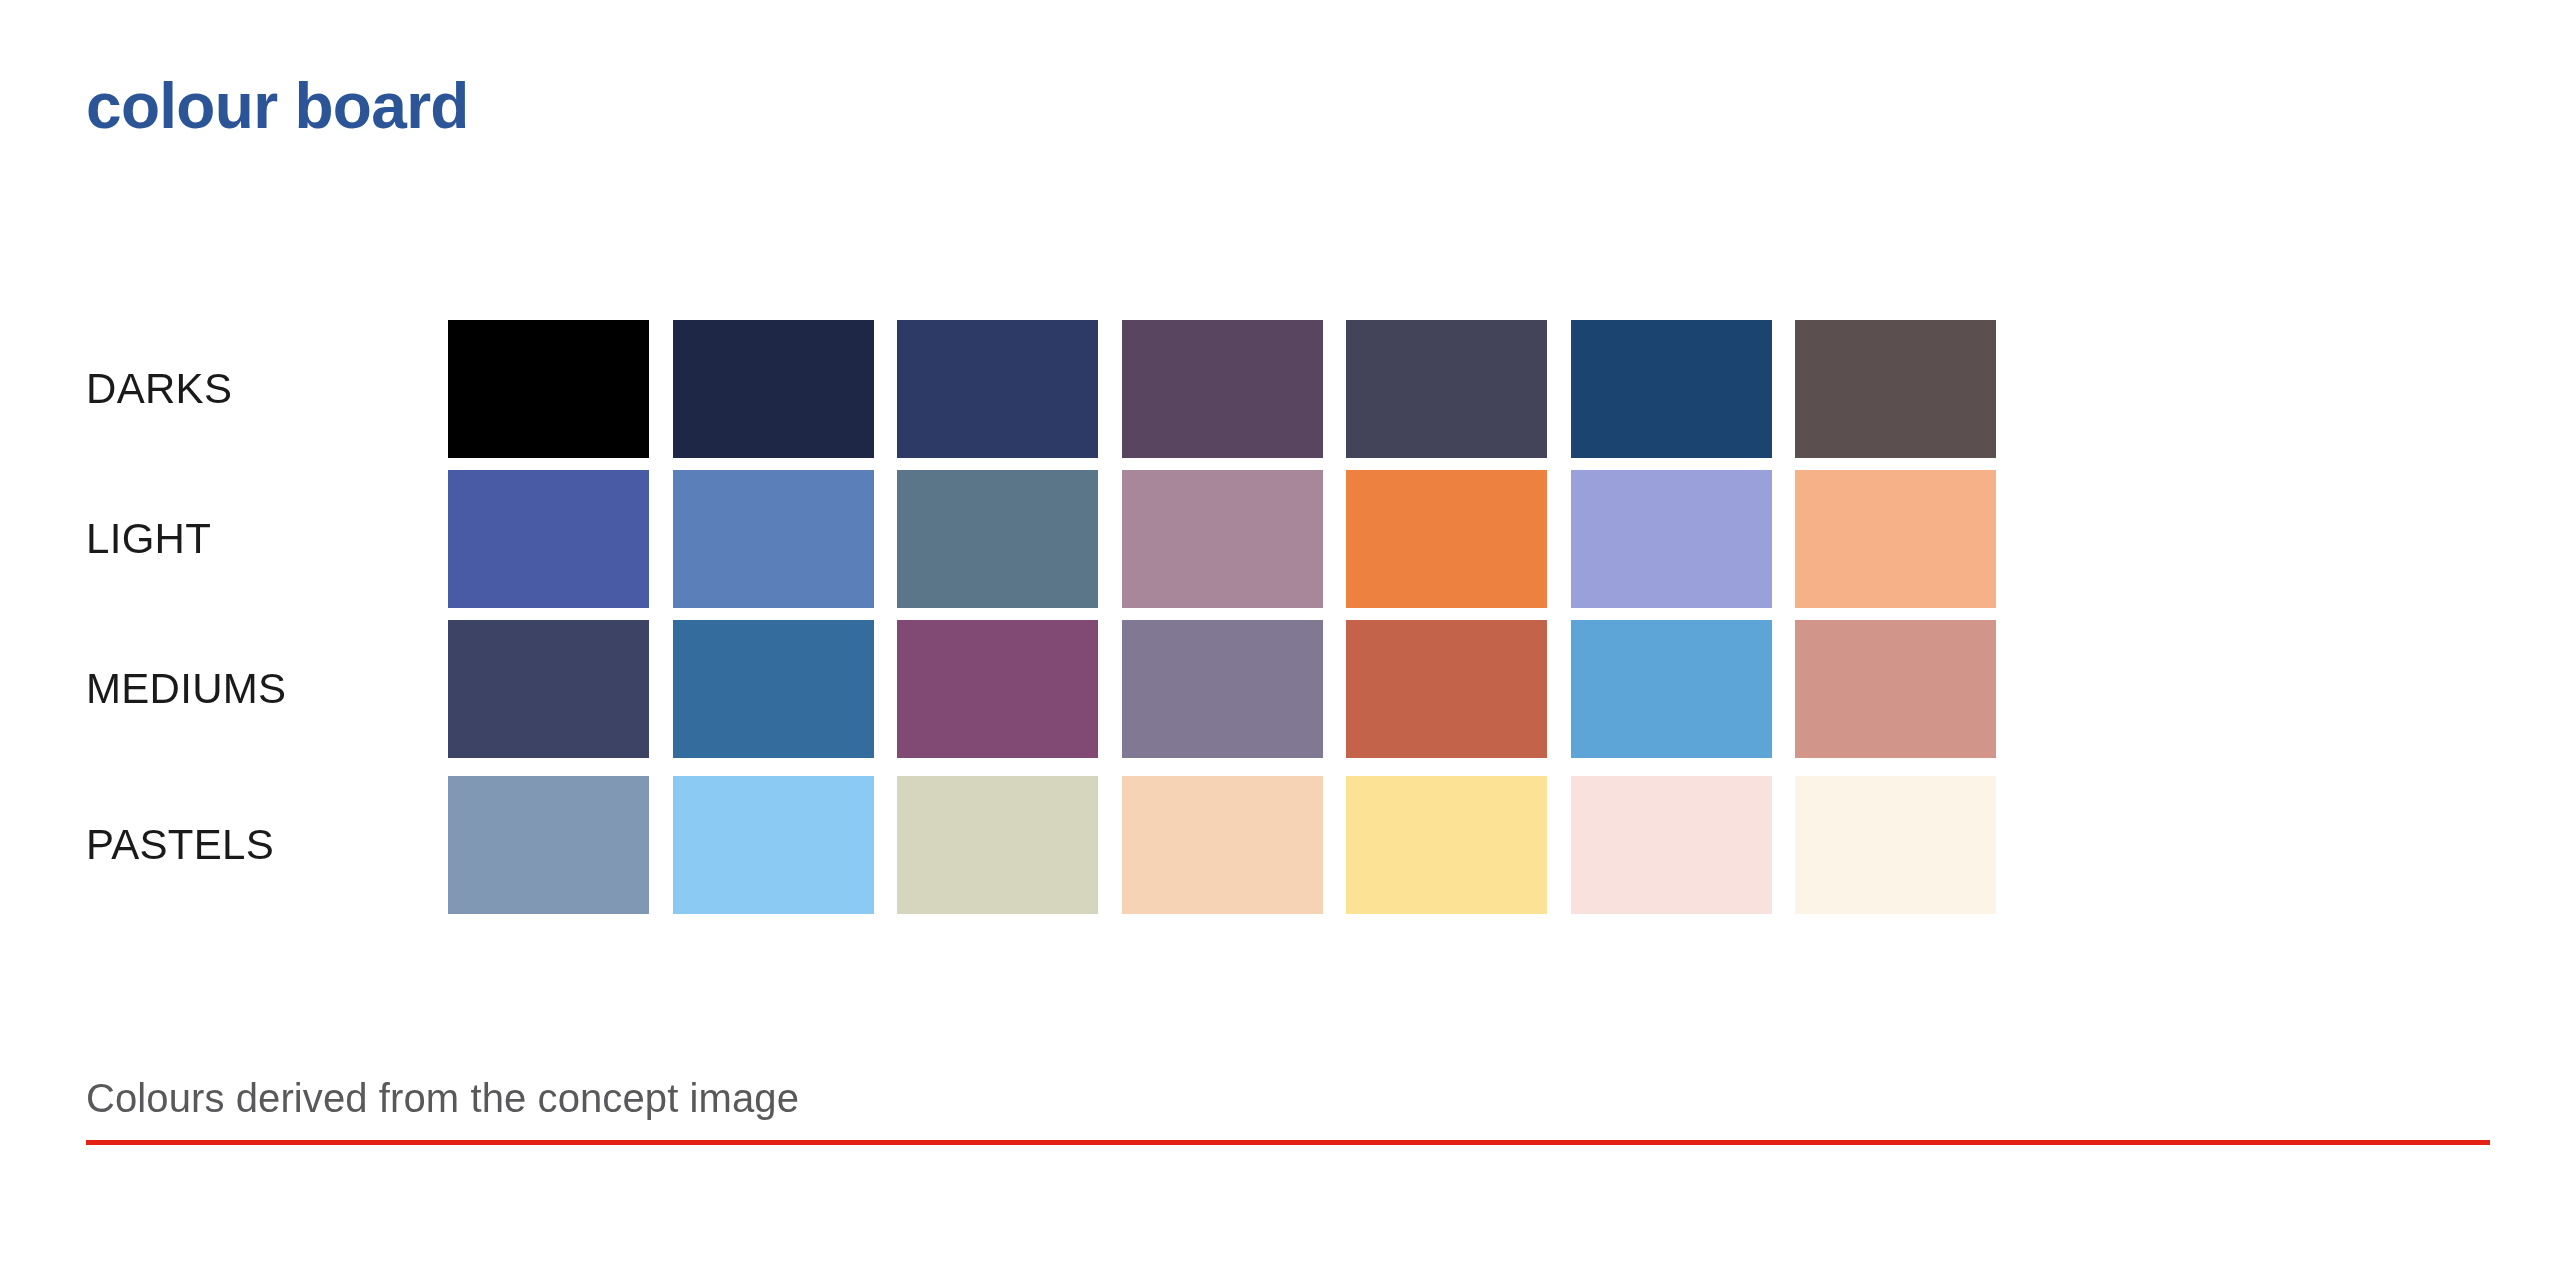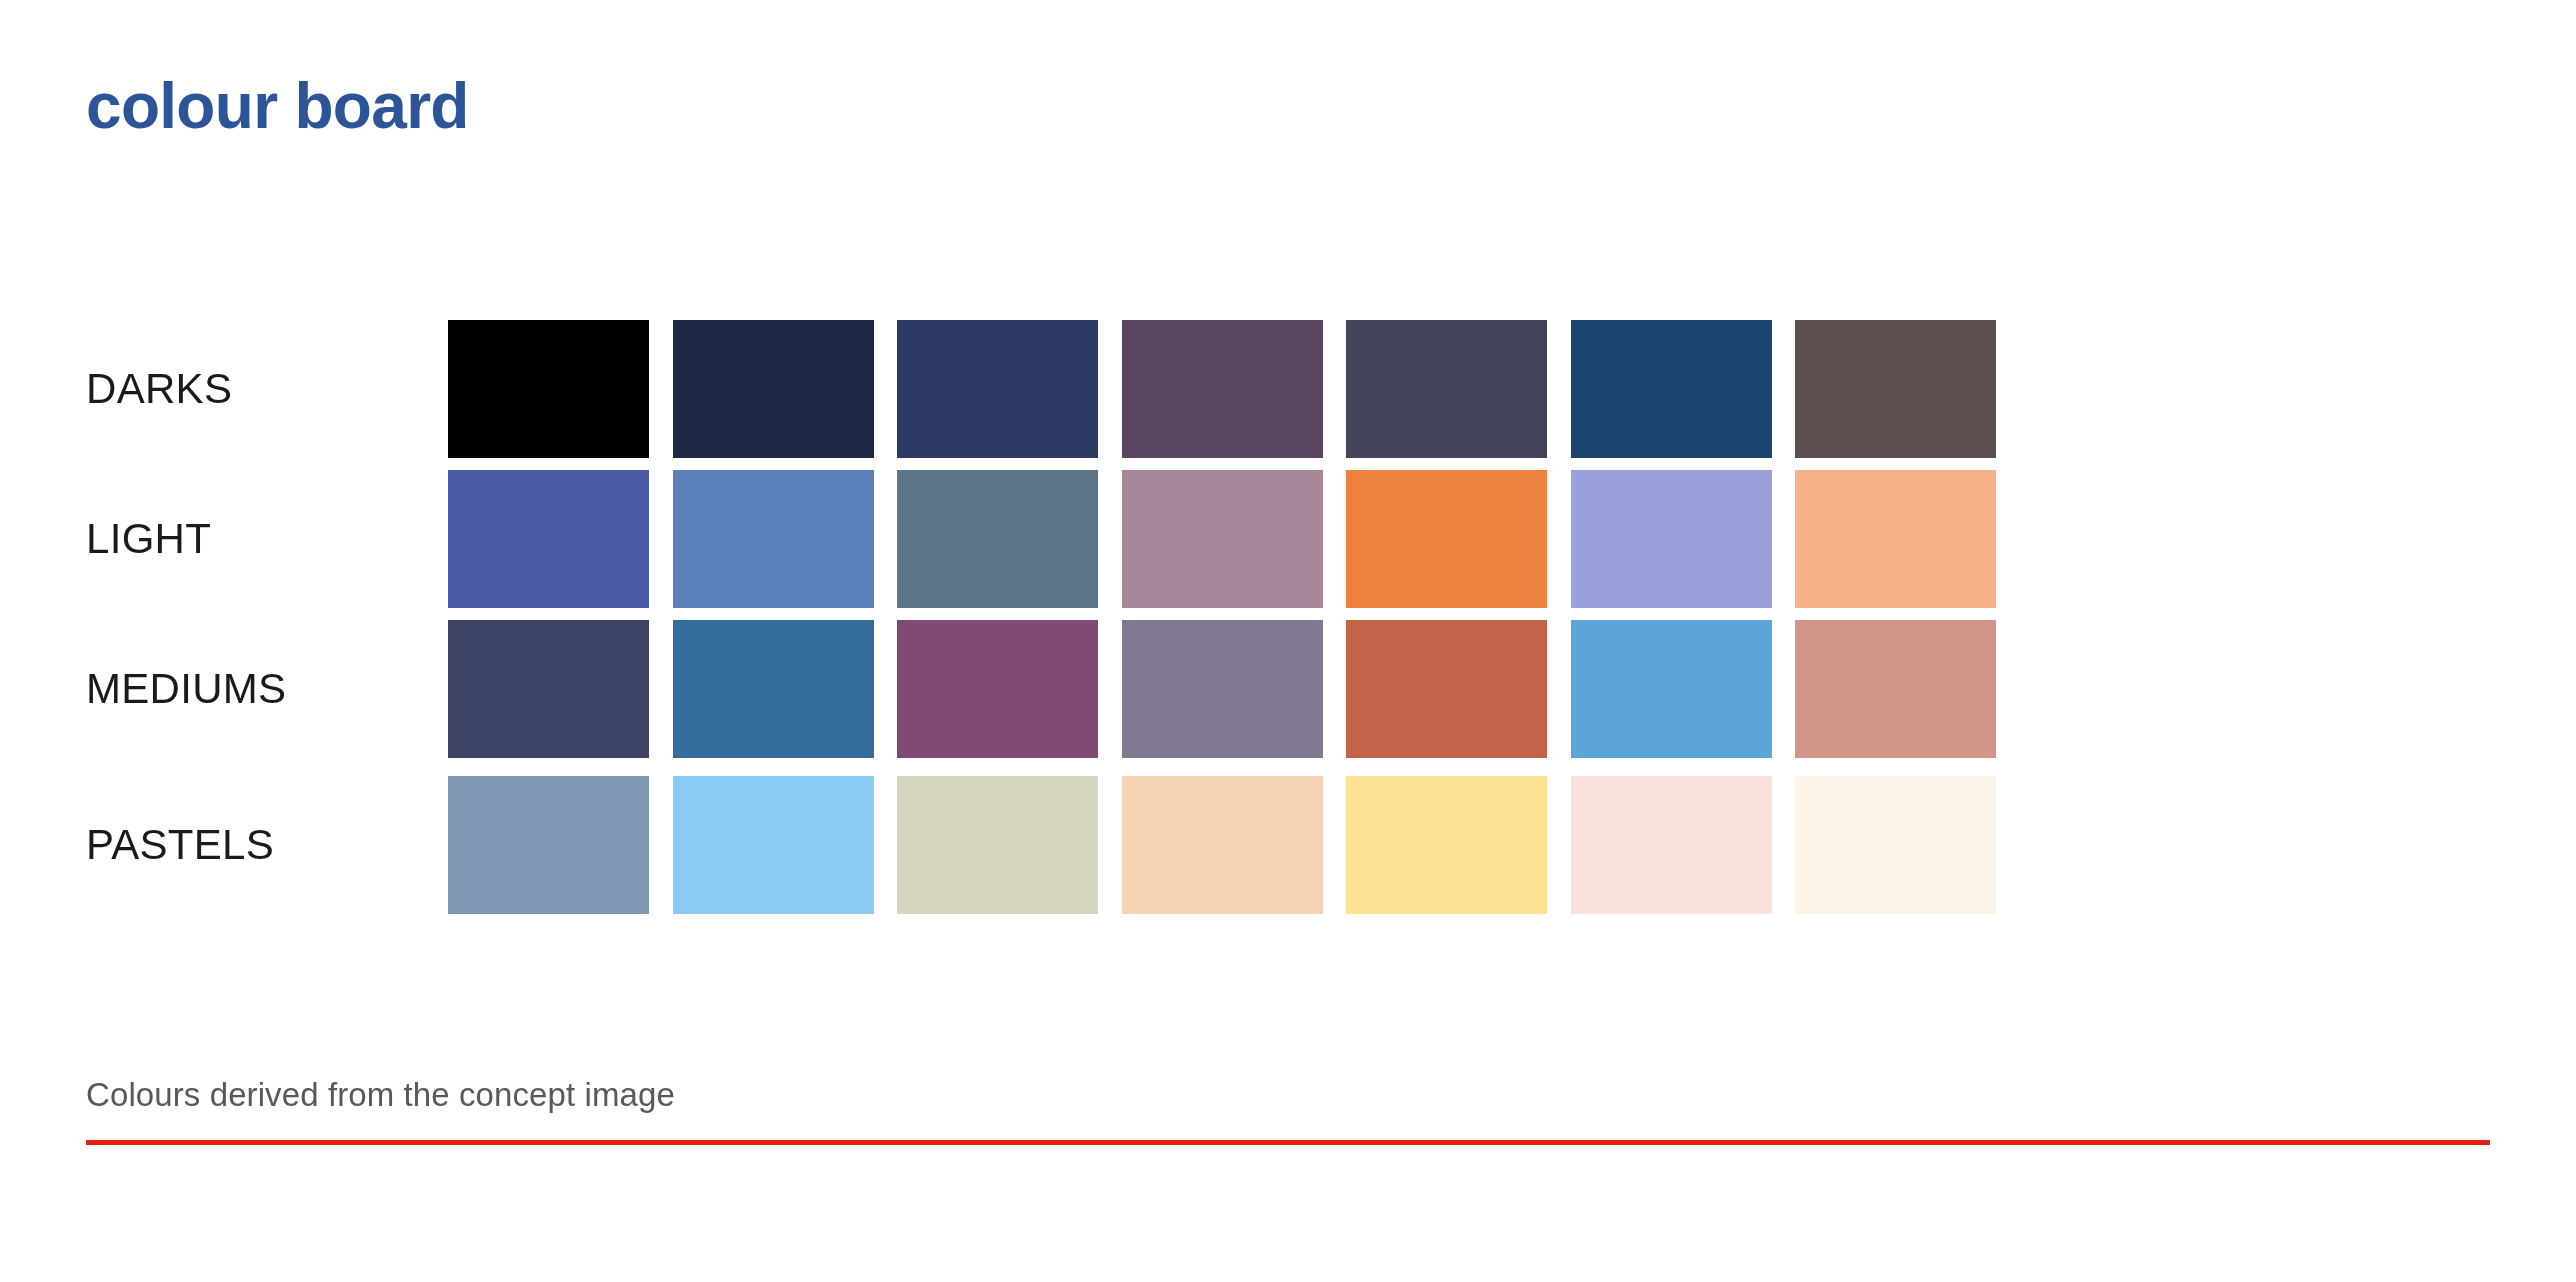--- a/index.html
+++ b/index.html
@@ -75,21 +75,21 @@
     height: 138px;
     flex: 0 0 201px;
     display: block;
   }
 
   
   .caption {
     position: absolute;
     left: 86px;
     top: 1076px;
-    font-size: 33px;
+    font-size: 40px;
     font-weight: 400;
     color: #59595B;
     letter-spacing: 0.1px;
     white-space: nowrap;
   }
 
   .rule {
     position: absolute;
     left: 86px;
     top: 1140px;

